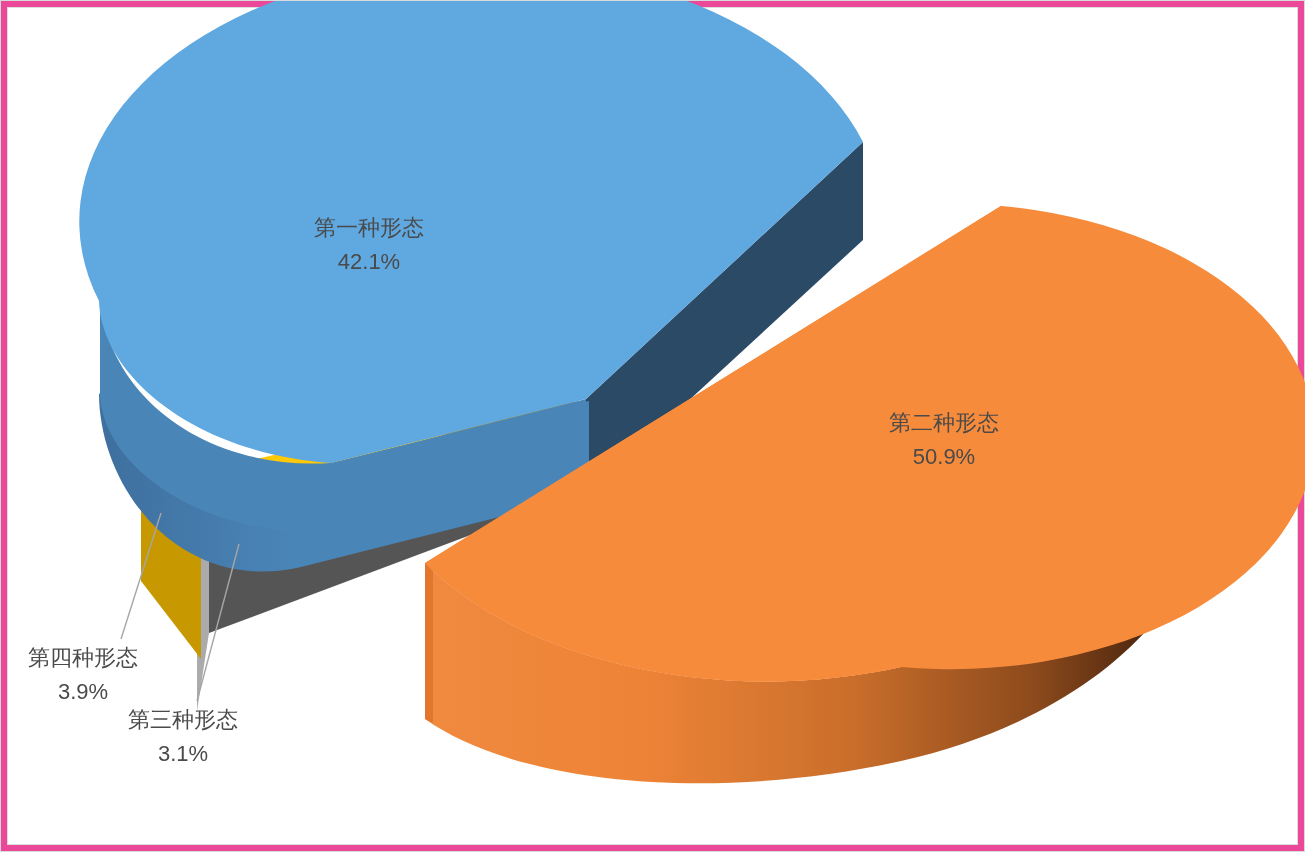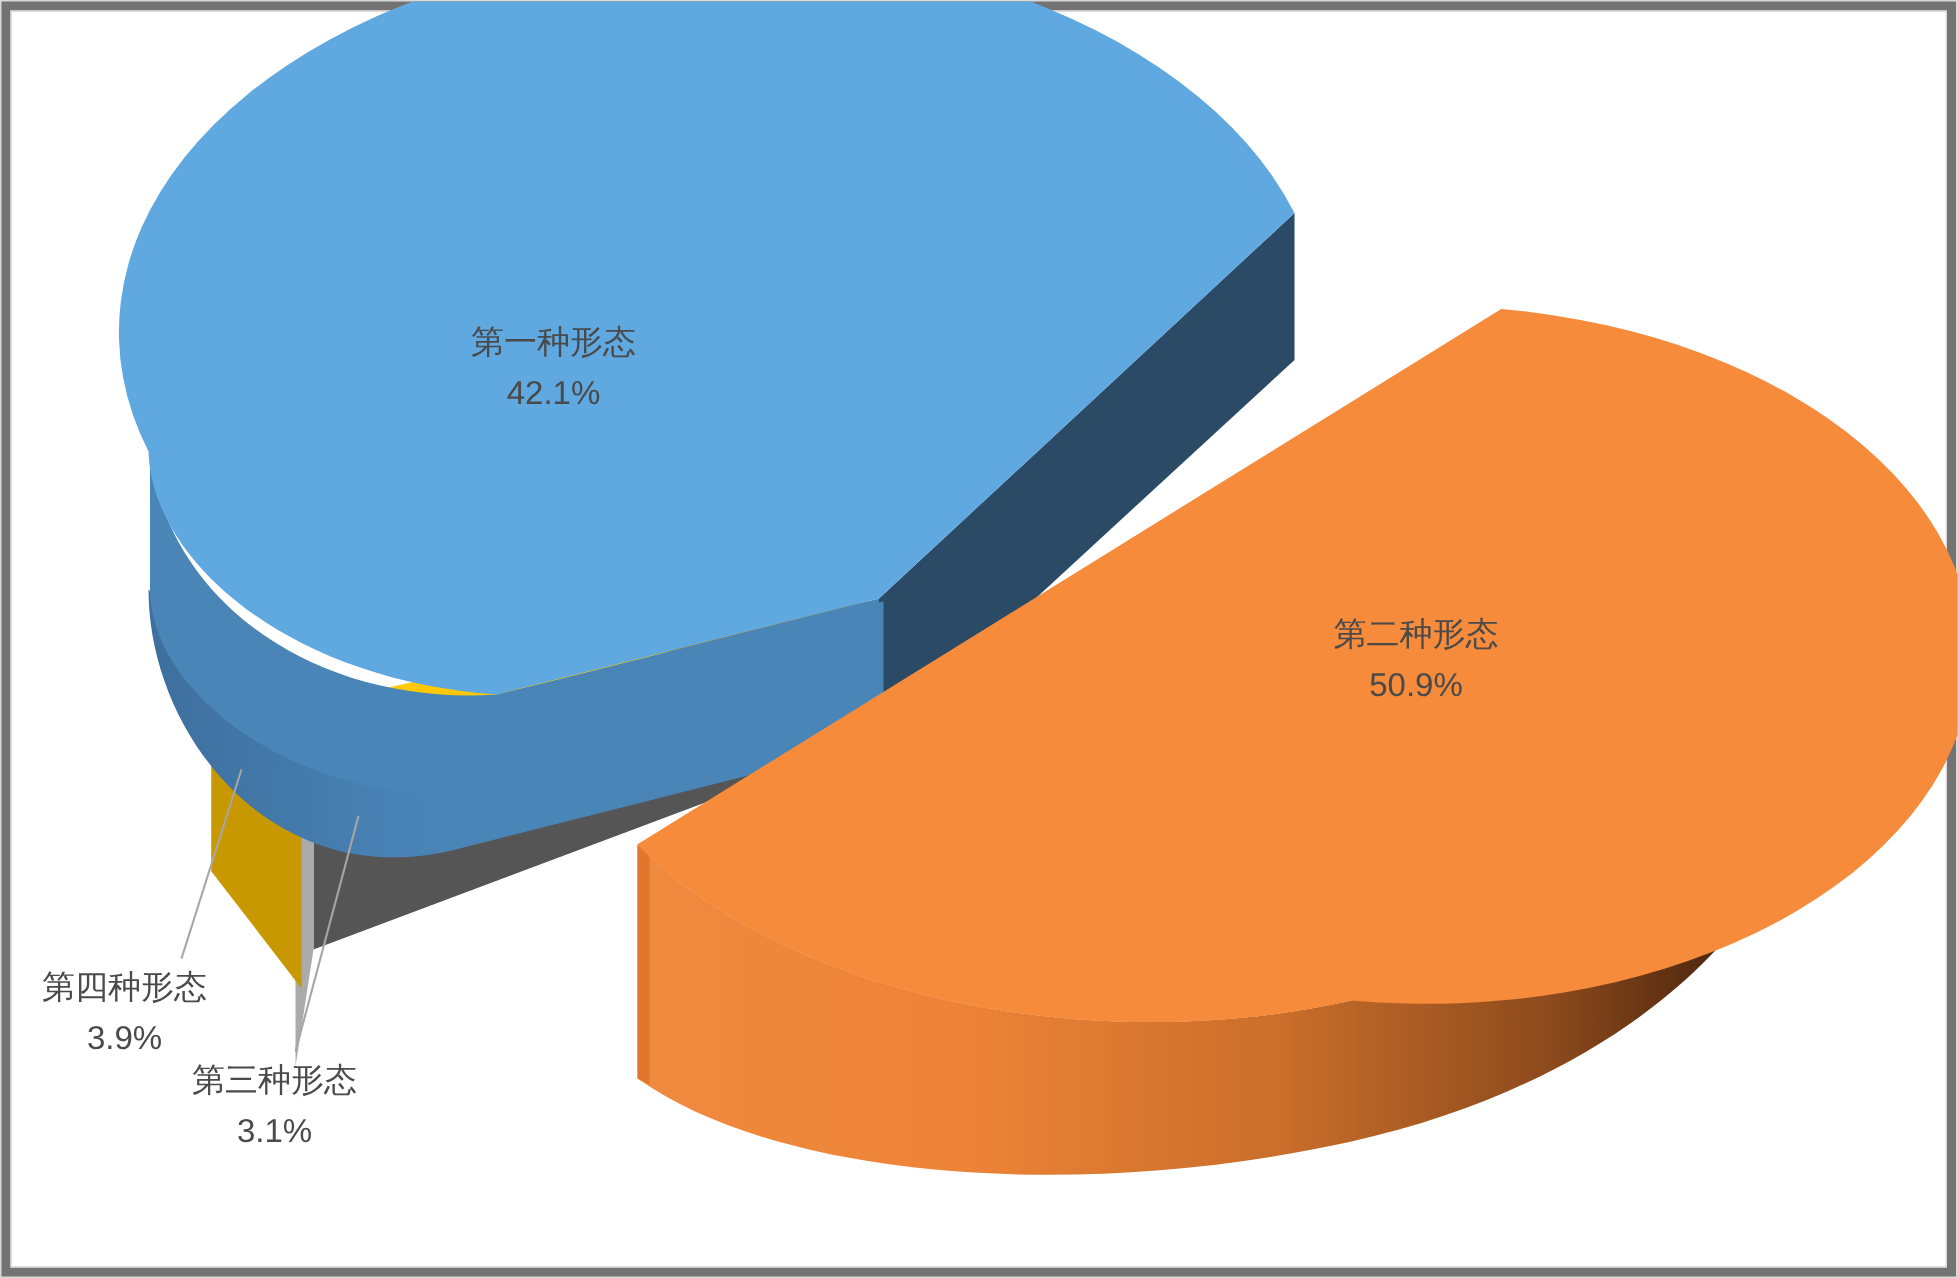--- a/index.html
+++ b/index.html
@@ -5,21 +5,21 @@
   html,body{margin:0;padding:0;}
   body{
     width:1305px;height:852px;
     background:#ffffff;
     font-family:"Liberation Sans","DejaVu Sans",sans-serif;
     overflow:hidden;
   }
   #page{
     position:relative;
     width:1305px;height:852px;
-    background:#737373;
+    background:#ec4899;
     box-sizing:border-box;
     border:1px solid #d9d9d9;
   }
   #frame{
     position:absolute;
     left:6px;top:6px;
     width:1291px;height:838px;
     border:1px solid #dcdcdc;
     box-sizing:border-box;
     background:#ffffff;

